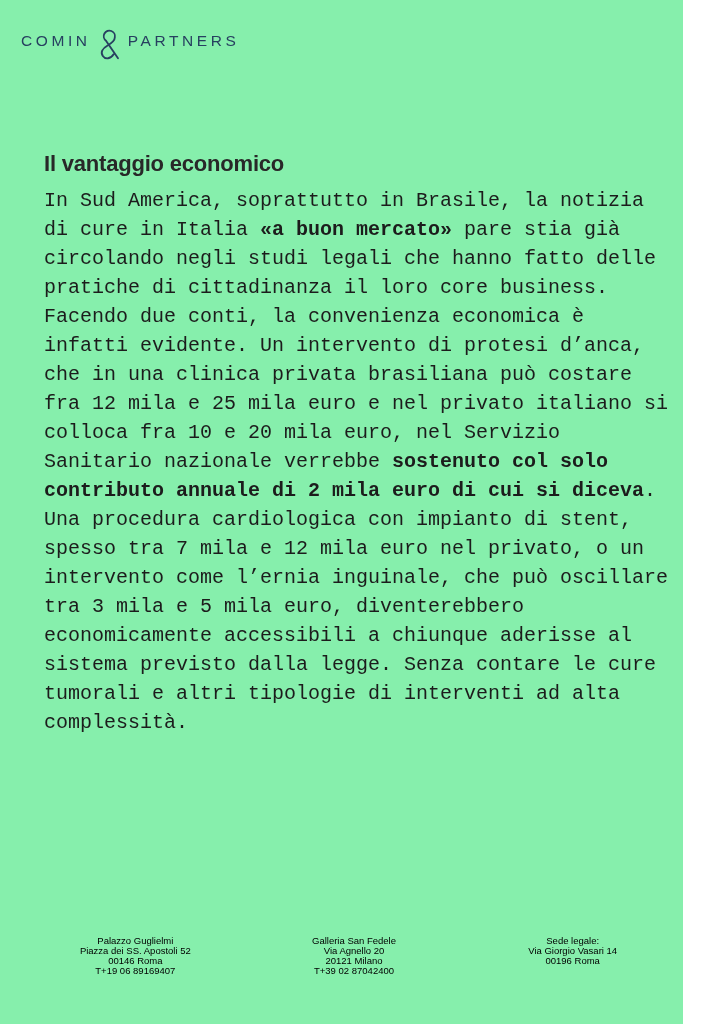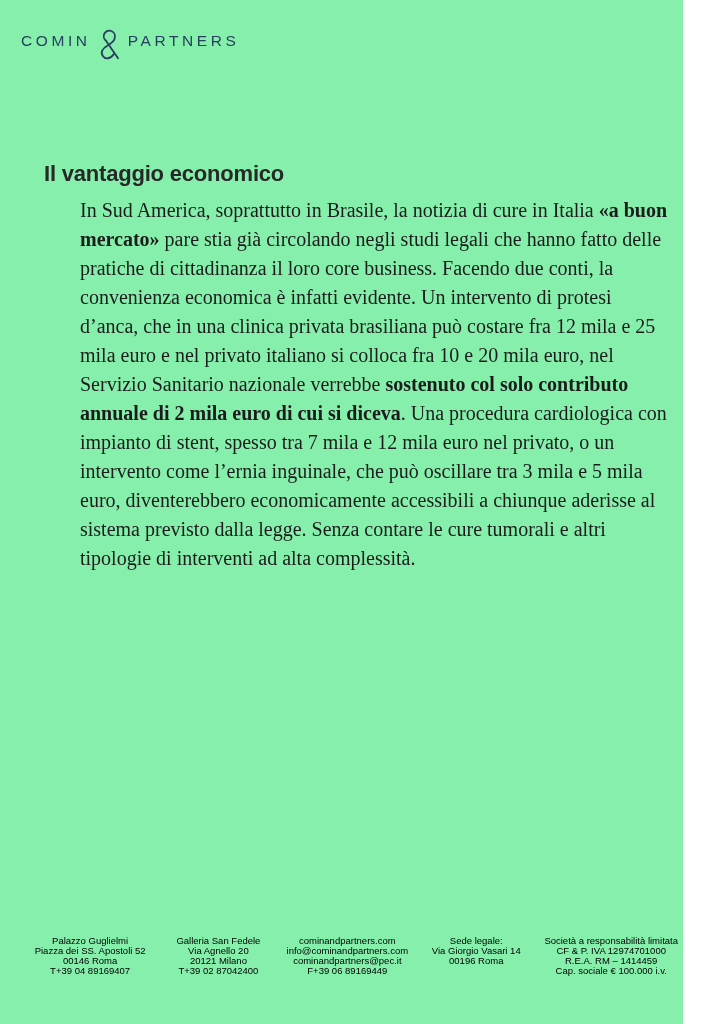--- a/index.html
+++ b/index.html
@@ -27,38 +27,37 @@
   }
   .logo .amp-svg {
     margin: 0 6px 0 7px;
     transform: translateY(5px);
   }
 
   
   .article {
     position: absolute;
     left: 44px;
-    top: 161px;
+    top: 151px;
     width: 628px;
   }
   .article h1 {
     font-family: "Liberation Sans", sans-serif;
     font-weight: 700;
     font-size: 22px;
     line-height: 1.15;
     letter-spacing: -0.2px;
     color: #282828;
     margin: 0 0 10px 0;
   }
   .article p {
-    font-family: Liberation Serif, serif;
+    font-family: Liberation Mono, monospace;
     font-size: 20px;
     line-height: 29px;
     color: #1c1c1c;
-    margin-left: 36px;
   }
   .article p .b { font-weight: 700; }
 
   
   .footer {
     position: absolute;
     left: 26px;
     top: 936px;
     width: 656px;
     display: flex;
@@ -93,40 +92,28 @@
   <main class="article">
     <h1>Il vantaggio economico</h1>
     <p><span>In Sud America, soprattutto in Brasile, la notizia di cure in Italia </span><span class="b">«a buon mercato»</span><span> pare stia già circolando negli studi legali che hanno fatto delle pratiche di cittadinanza il loro core business. Facendo due conti, la convenienza economica è infatti evidente. Un intervento di protesi d’anca, che in una clinica privata brasiliana può costare fra 12 mila e 25 mila euro e nel privato italiano si colloca fra 10 e 20 mila euro, nel Servizio Sanitario nazionale verrebbe </span><span class="b">sostenuto col solo contributo annuale di 2 mila euro di cui si diceva</span><span>. Una procedura cardiologica con impianto di stent, spesso tra 7 mila e 12 mila euro nel privato, o un intervento come l’ernia inguinale, che può oscillare tra 3 mila e 5 mila euro, diventerebbero economicamente accessibili a chiunque aderisse al sistema previsto dalla legge. Senza contare le cure tumorali e altri tipologie di interventi ad alta complessità.</span></p>
   </main>
 
   <footer class="footer">
     <div class="col">
         <div>Palazzo Guglielmi</div>
         <div>Piazza dei SS. Apostoli 52</div>
         <div>00146 Roma</div>
-        <div>T+39 04 89169407</div>
+        <div>T+19 06 89169407</div>
       </div>
     <div class="col">
         <div>Galleria San Fedele</div>
         <div>Via Agnello 20</div>
         <div>20121 Milano</div>
         <div>T+39 02 87042400</div>
       </div>
     <div class="col">
-        <div>cominandpartners.com</div>
-        <div>info@cominandpartners.com</div>
-        <div>cominandpartners@pec.it</div>
-        <div>F+39 06 89169449</div>
-      </div>
-    <div class="col">
         <div>Sede legale:</div>
         <div>Via Giorgio Vasari 14</div>
         <div>00196 Roma</div>
-      </div>
-    <div class="col">
-        <div>Società a responsabilità limitata</div>
-        <div>CF &amp; P. IVA 12974701000</div>
-        <div>R.E.A. RM – 1414459</div>
-        <div>Cap. sociale € 100.000 i.v.</div>
       </div>
   </footer>
 
 </div>
 
 </body></html>

